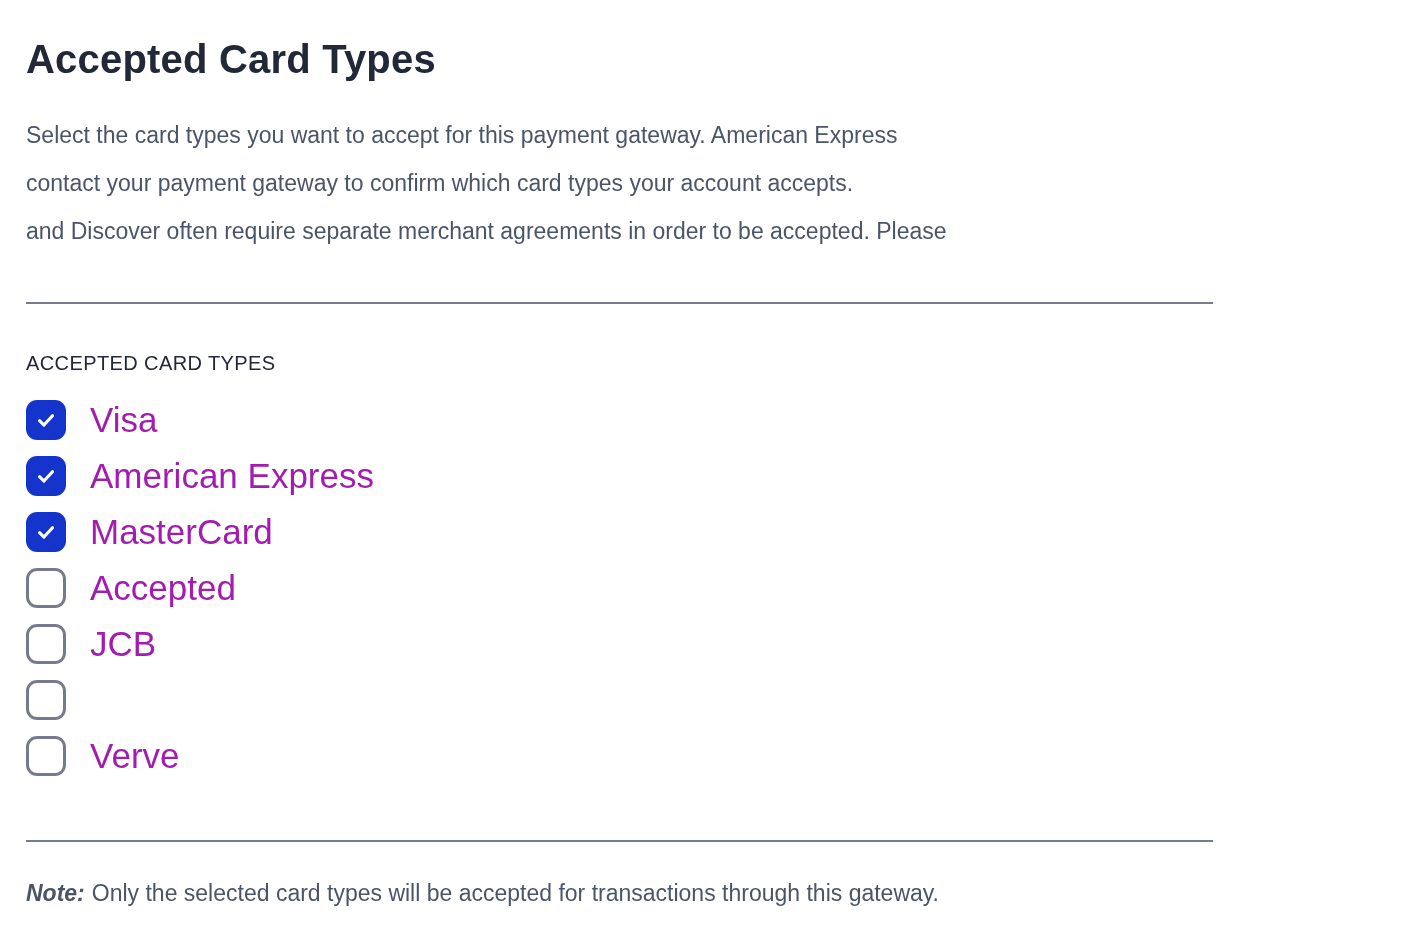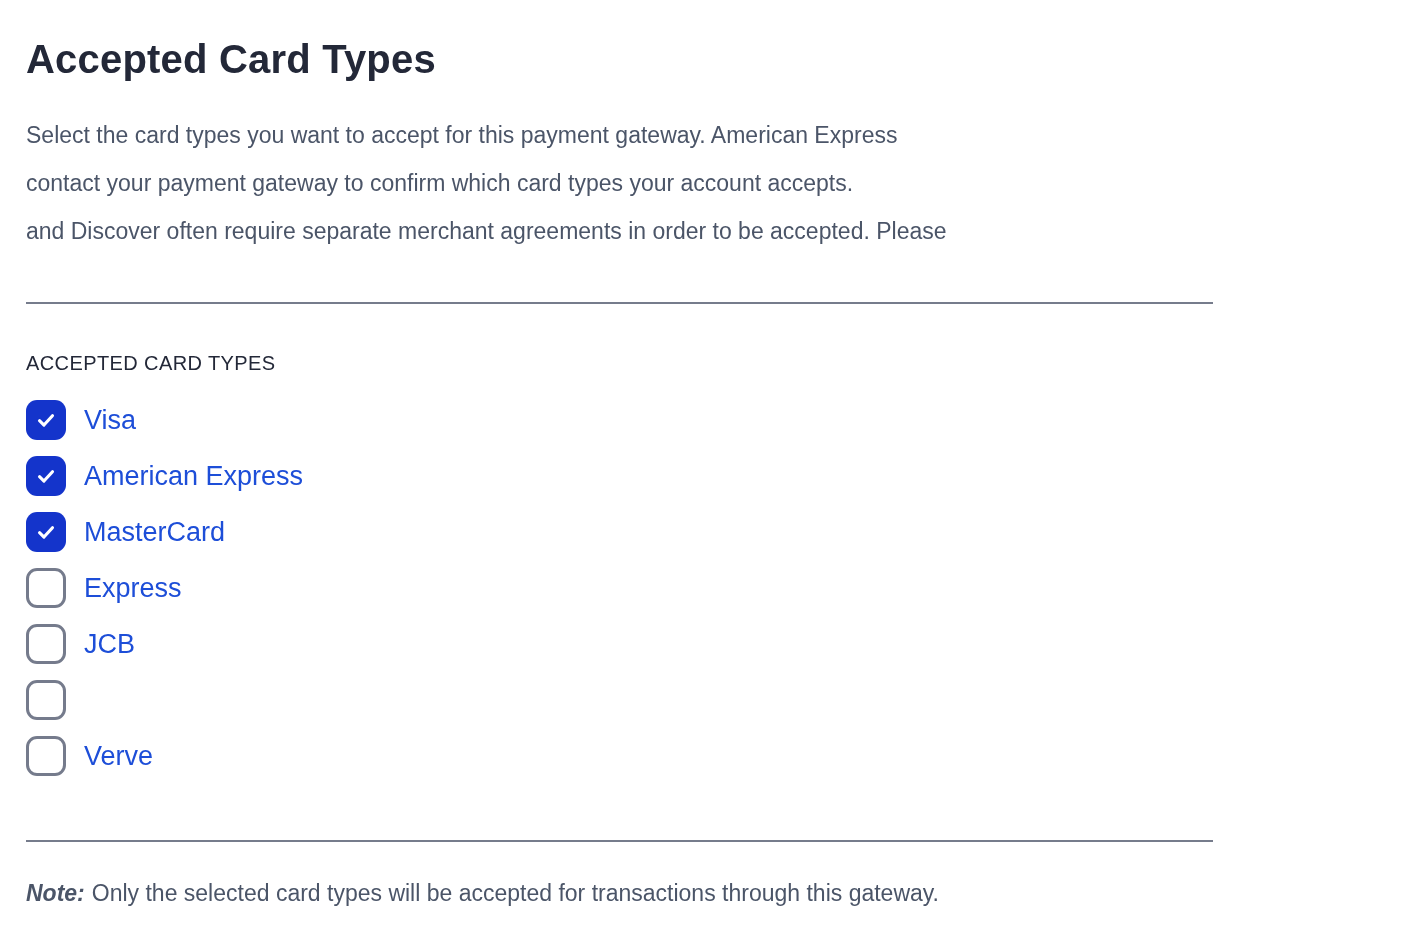--- a/index.html
+++ b/index.html
@@ -71,24 +71,24 @@
     align-items: center;
     justify-content: center;
     flex: none;
   }
   .cb.checked {
     border: none;
     background: var(--accent, #1434CB);
   }
   .cb svg { display: block; }
   .row-label {
-    margin-left: 18px;
-    font-size: 27px;
+    margin-left: 24px;
+    font-size: 35px;
     line-height: 40px;
-    color: #1d4ed8;
+    color: #a21caf;
     white-space: nowrap;
   }
   .divider-bottom {
     margin-top: 64px;
   }
   .note {
     margin: 36px 0 0 0;
     font-size: 23px;
     line-height: 30px;
     color: var(--body, #4B5568);
@@ -136,21 +136,21 @@
       <label class="row">
         <span class="cb checked" role="checkbox" aria-checked="true">
           <svg width="24" height="24" viewBox="0 0 20 20">
             <path d="M4.6 10.6 L8.3 14.2 L15.4 6.4" fill="none" stroke="#FFFFFF" stroke-width="2.6" stroke-linecap="round" stroke-linejoin="round"></path>
           </svg>
         </span>
         <span class="row-label">MasterCard</span>
       </label>
       <label class="row">
         <span class="cb" role="checkbox" aria-checked="false"></span>
-        <span class="row-label">Express</span>
+        <span class="row-label">Accepted</span>
       </label>
       <label class="row">
         <span class="cb" role="checkbox" aria-checked="false"></span>
         <span class="row-label">JCB</span>
       </label>
       <label class="row">
         <span class="cb" role="checkbox" aria-checked="false"></span>
       </label>
       <label class="row">
         <span class="cb" role="checkbox" aria-checked="false"></span>

